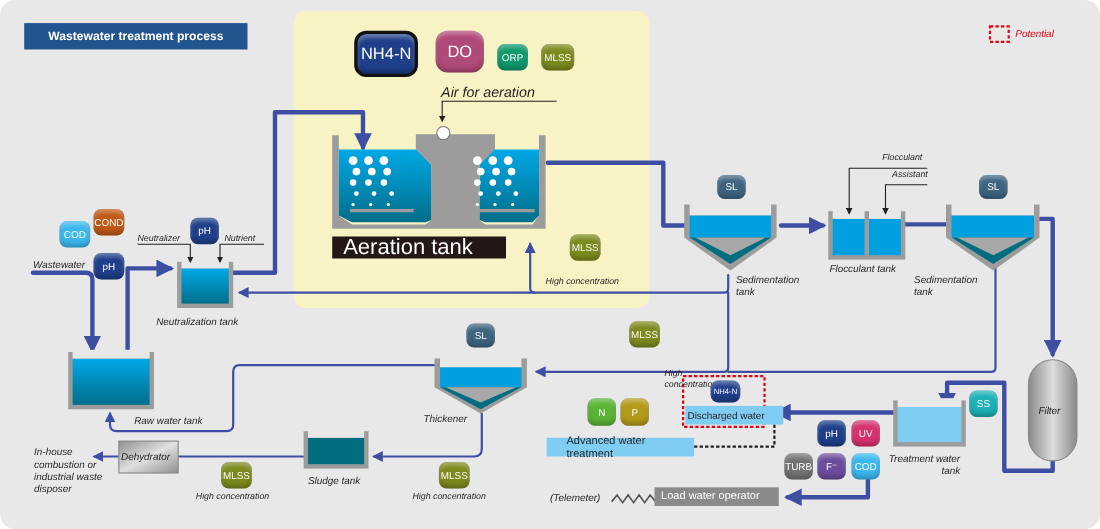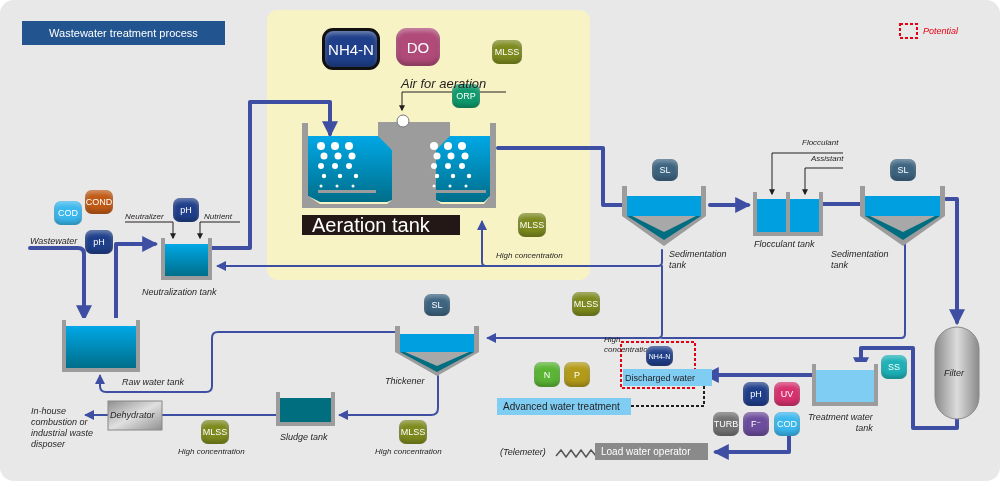--- a/index.html
+++ b/index.html
@@ -4,24 +4,24 @@
 <style>
   html, body { margin:0; padding:0; background:#ffffff; }
   body { width:1000px; height:481px; position:relative; overflow:hidden;
          font-family:"Liberation Sans", "DejaVu Sans", sans-serif; }
   #canvas { position:absolute; left:0; top:0; width:1000px; height:481px; }
   .lbl { position:absolute; font-size:9px; color:#231f20; line-height:11px; white-space:nowrap;font-style:italic; }
   .lbl-wrap { white-space:normal; }
   .badge { position:absolute; border-radius:7px; color:#fff; font-size:9px; display:flex;
            align-items:center; justify-content:center; box-shadow: inset 0 -3px 5px rgba(0,0,0,0.25), inset 0 3px 4px rgba(255,255,255,0.35); }
   .title-box { position:absolute; left:22px; top:21px; width:203px; height:24px; background:#22548f;
-               color:#fff; font-size:11px; display:flex; align-items:center; justify-content:center; }
+               color:#fff; font-size:11px; display:flex; align-items:center; justify-content:center;font-weight:bold; }
   .aer-label { position:absolute; left:302px; top:215px; width:158px; height:20px; background:#231815;
                color:#fff; font-size:20px; display:flex; align-items:center; padding-left:10px; box-sizing:border-box; }
-  .blue-box { position:absolute; background:#80cdf3; color:#231f20; font-size:10px; display:flex; align-items:center; padding-left:6px; box-sizing:border-box; }
+  .blue-box { position:absolute; background:#80cdf3; color:#231f20; font-size:10px; display:flex; align-items:center; padding-left:18px; box-sizing:border-box; }
   .grey-box { position:absolute; background:#8a8a8a; color:#fff; font-size:10px; display:flex; align-items:center; padding-left:6px; box-sizing:border-box; }
 </style>
 </head>
 <body>
 
 <svg id="canvas" viewBox="0 0 1000 481" xmlns="http://www.w3.org/2000/svg">
   <defs>
     <linearGradient id="waterGrad" x1="0" y1="0" x2="0" y2="1">
       <stop offset="0" stop-color="#00a8e6"></stop>
       <stop offset="1" stop-color="#006e8a"></stop>
@@ -197,21 +197,21 @@
 <div class="title-box">Wastewater treatment process</div>
 
 <span class="lbl" style="left:923px;top:26px;color:#e60012;">Potential</span>
 
 <div class="badge" style="left:322px;top:28px;width:52px;height:36px;background:#1f3f8a;border:3px solid #111;font-size:15px;border-radius:11px;">
   <span>NH4-N</span>
 </div>
 <div class="badge" style="left:396px;top:28px;width:44px;height:38px;background:#b04a78;font-size:15px;border-radius:11px;">
   <span>DO</span>
 </div>
-<div class="badge" style="left:452px;top:40px;width:28px;height:24px;background:#0e9a6c;margin-top:44px;">
+<div class="badge" style="left:452px;top:40px;width:28px;height:24px;background:#0e9a6c;">
   <span>ORP</span>
 </div>
 <div class="badge" style="left:492px;top:40px;width:30px;height:24px;background:#7d8a1e;">
   <span>MLSS</span>
 </div>
 <span class="lbl" style="left:401px;top:76px;font-size:13px;line-height:15px;">Air for aeration</span>
 <div class="aer-label">Aeration tank</div>
 <div class="badge" style="left:518px;top:213px;width:28px;height:24px;background:#7d8a1e;">
   <span>MLSS</span>
 </div>

